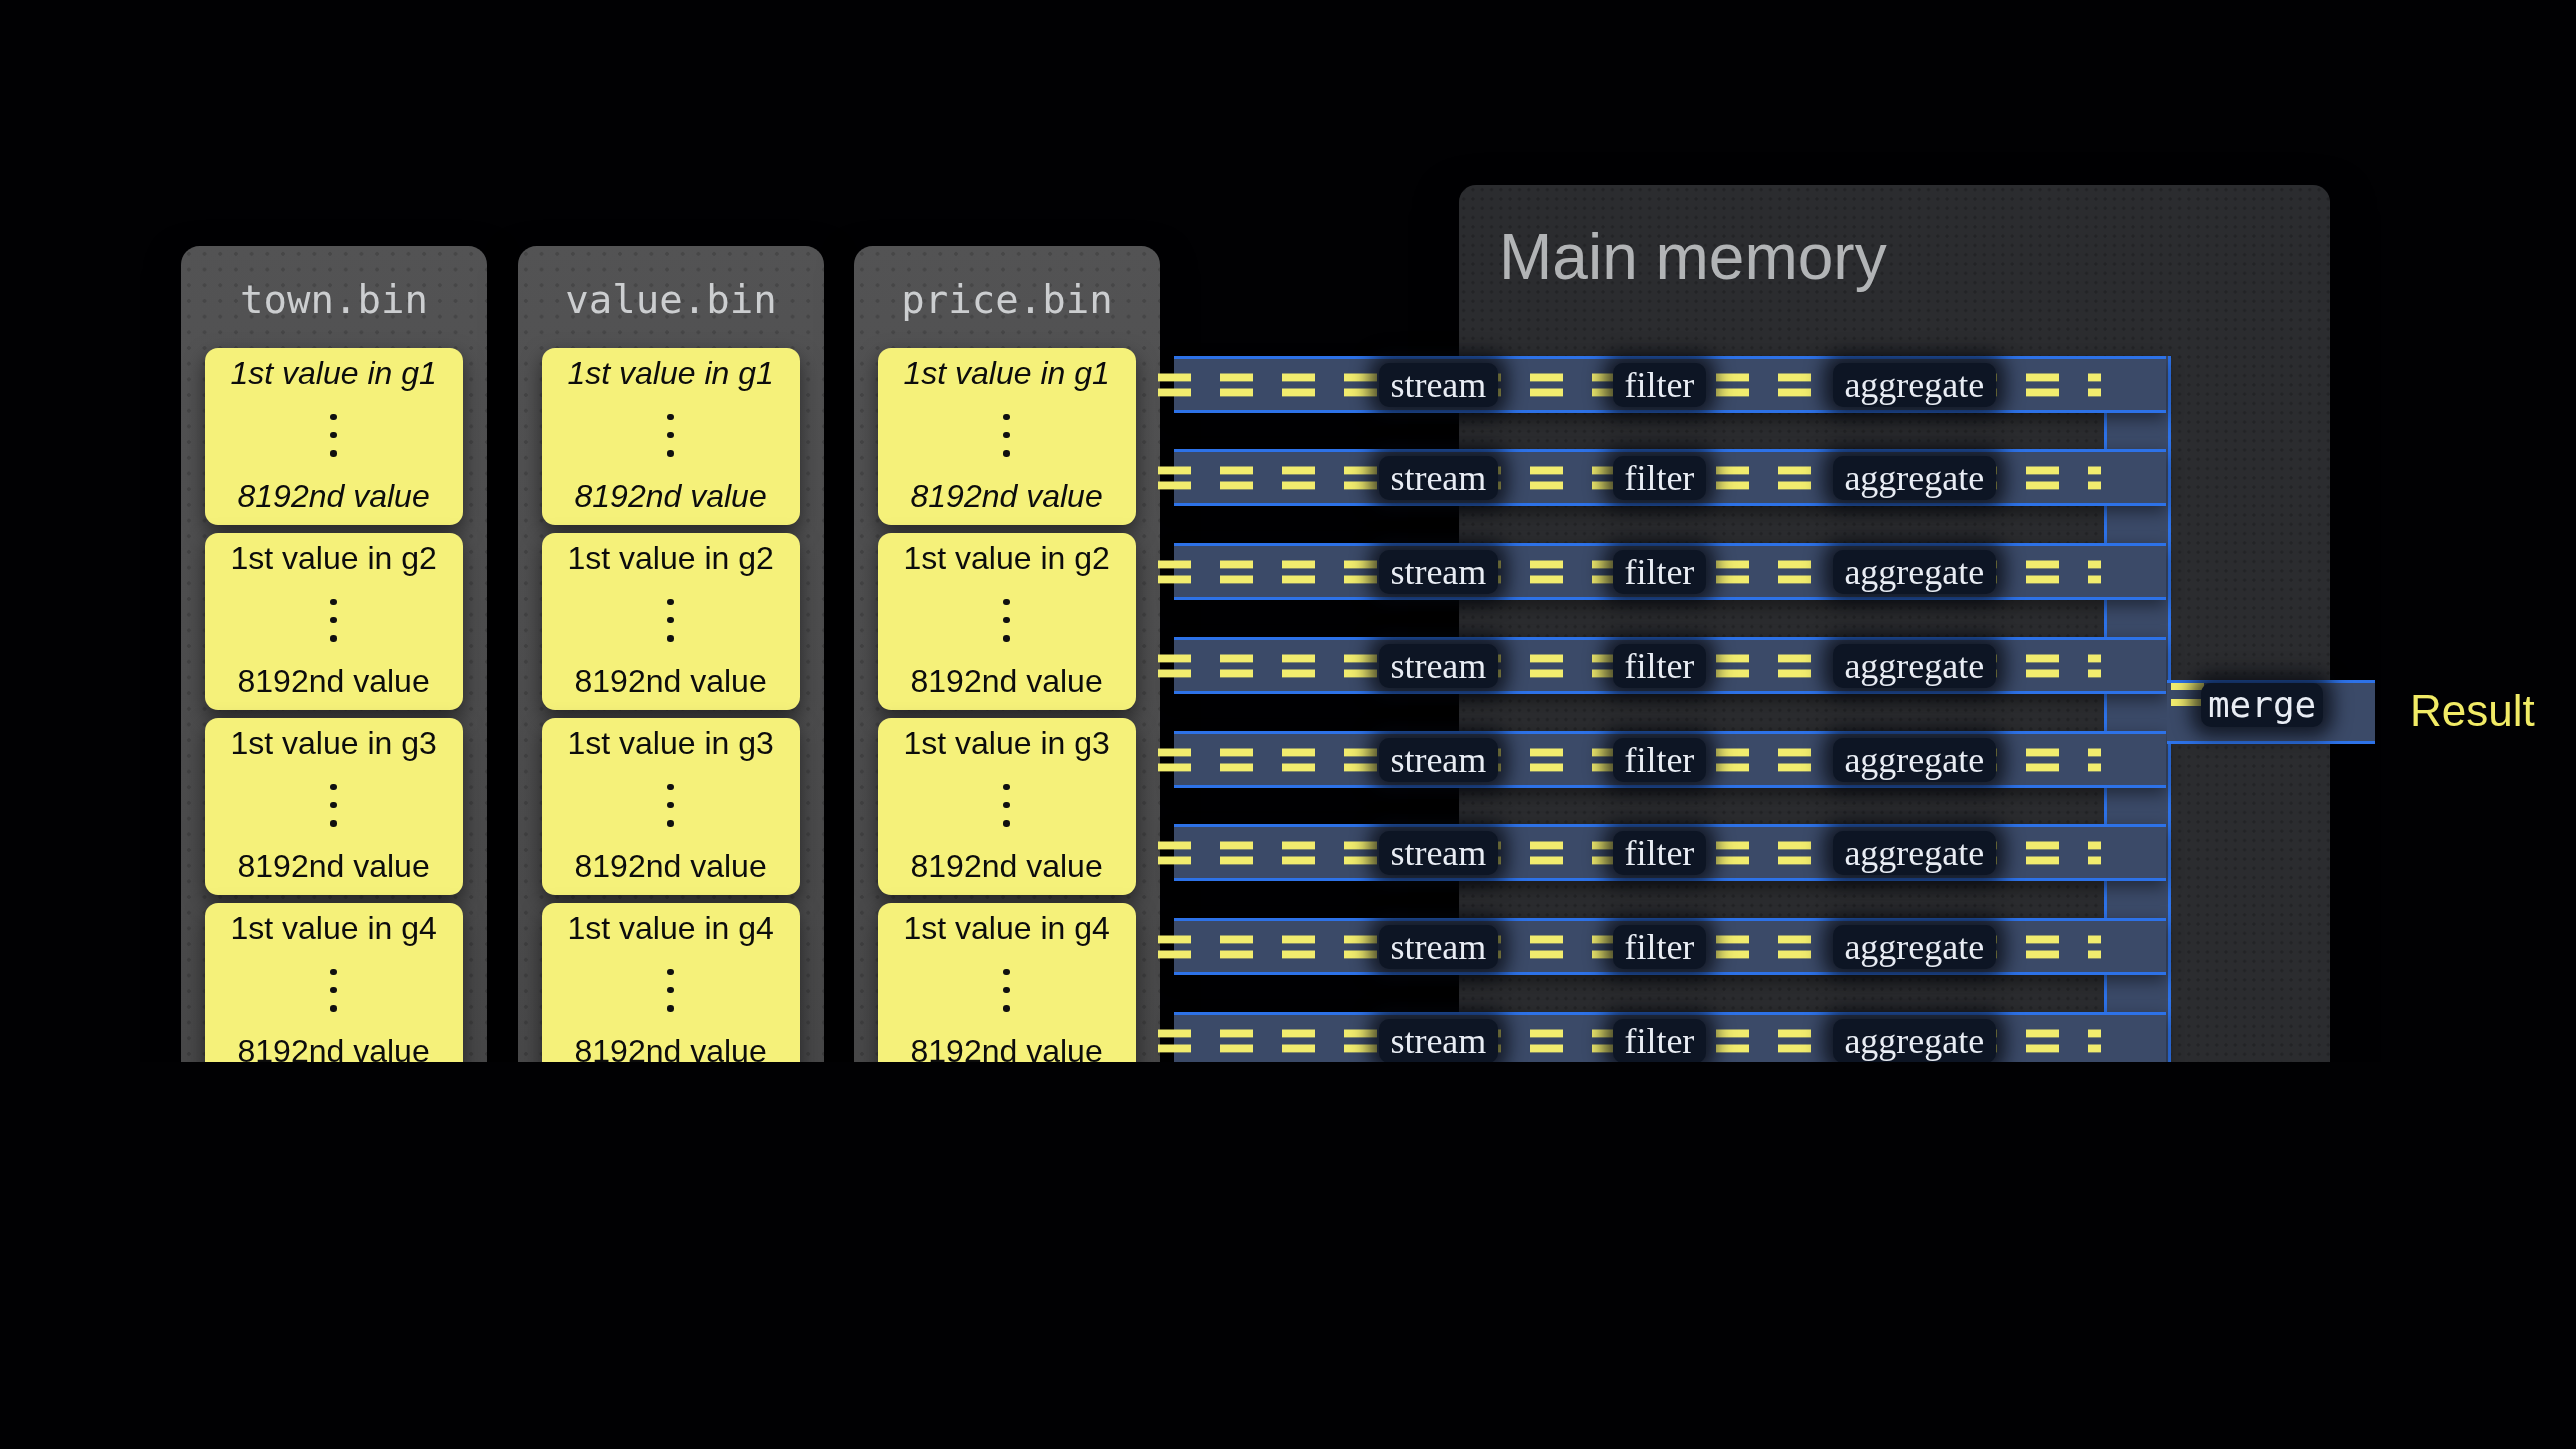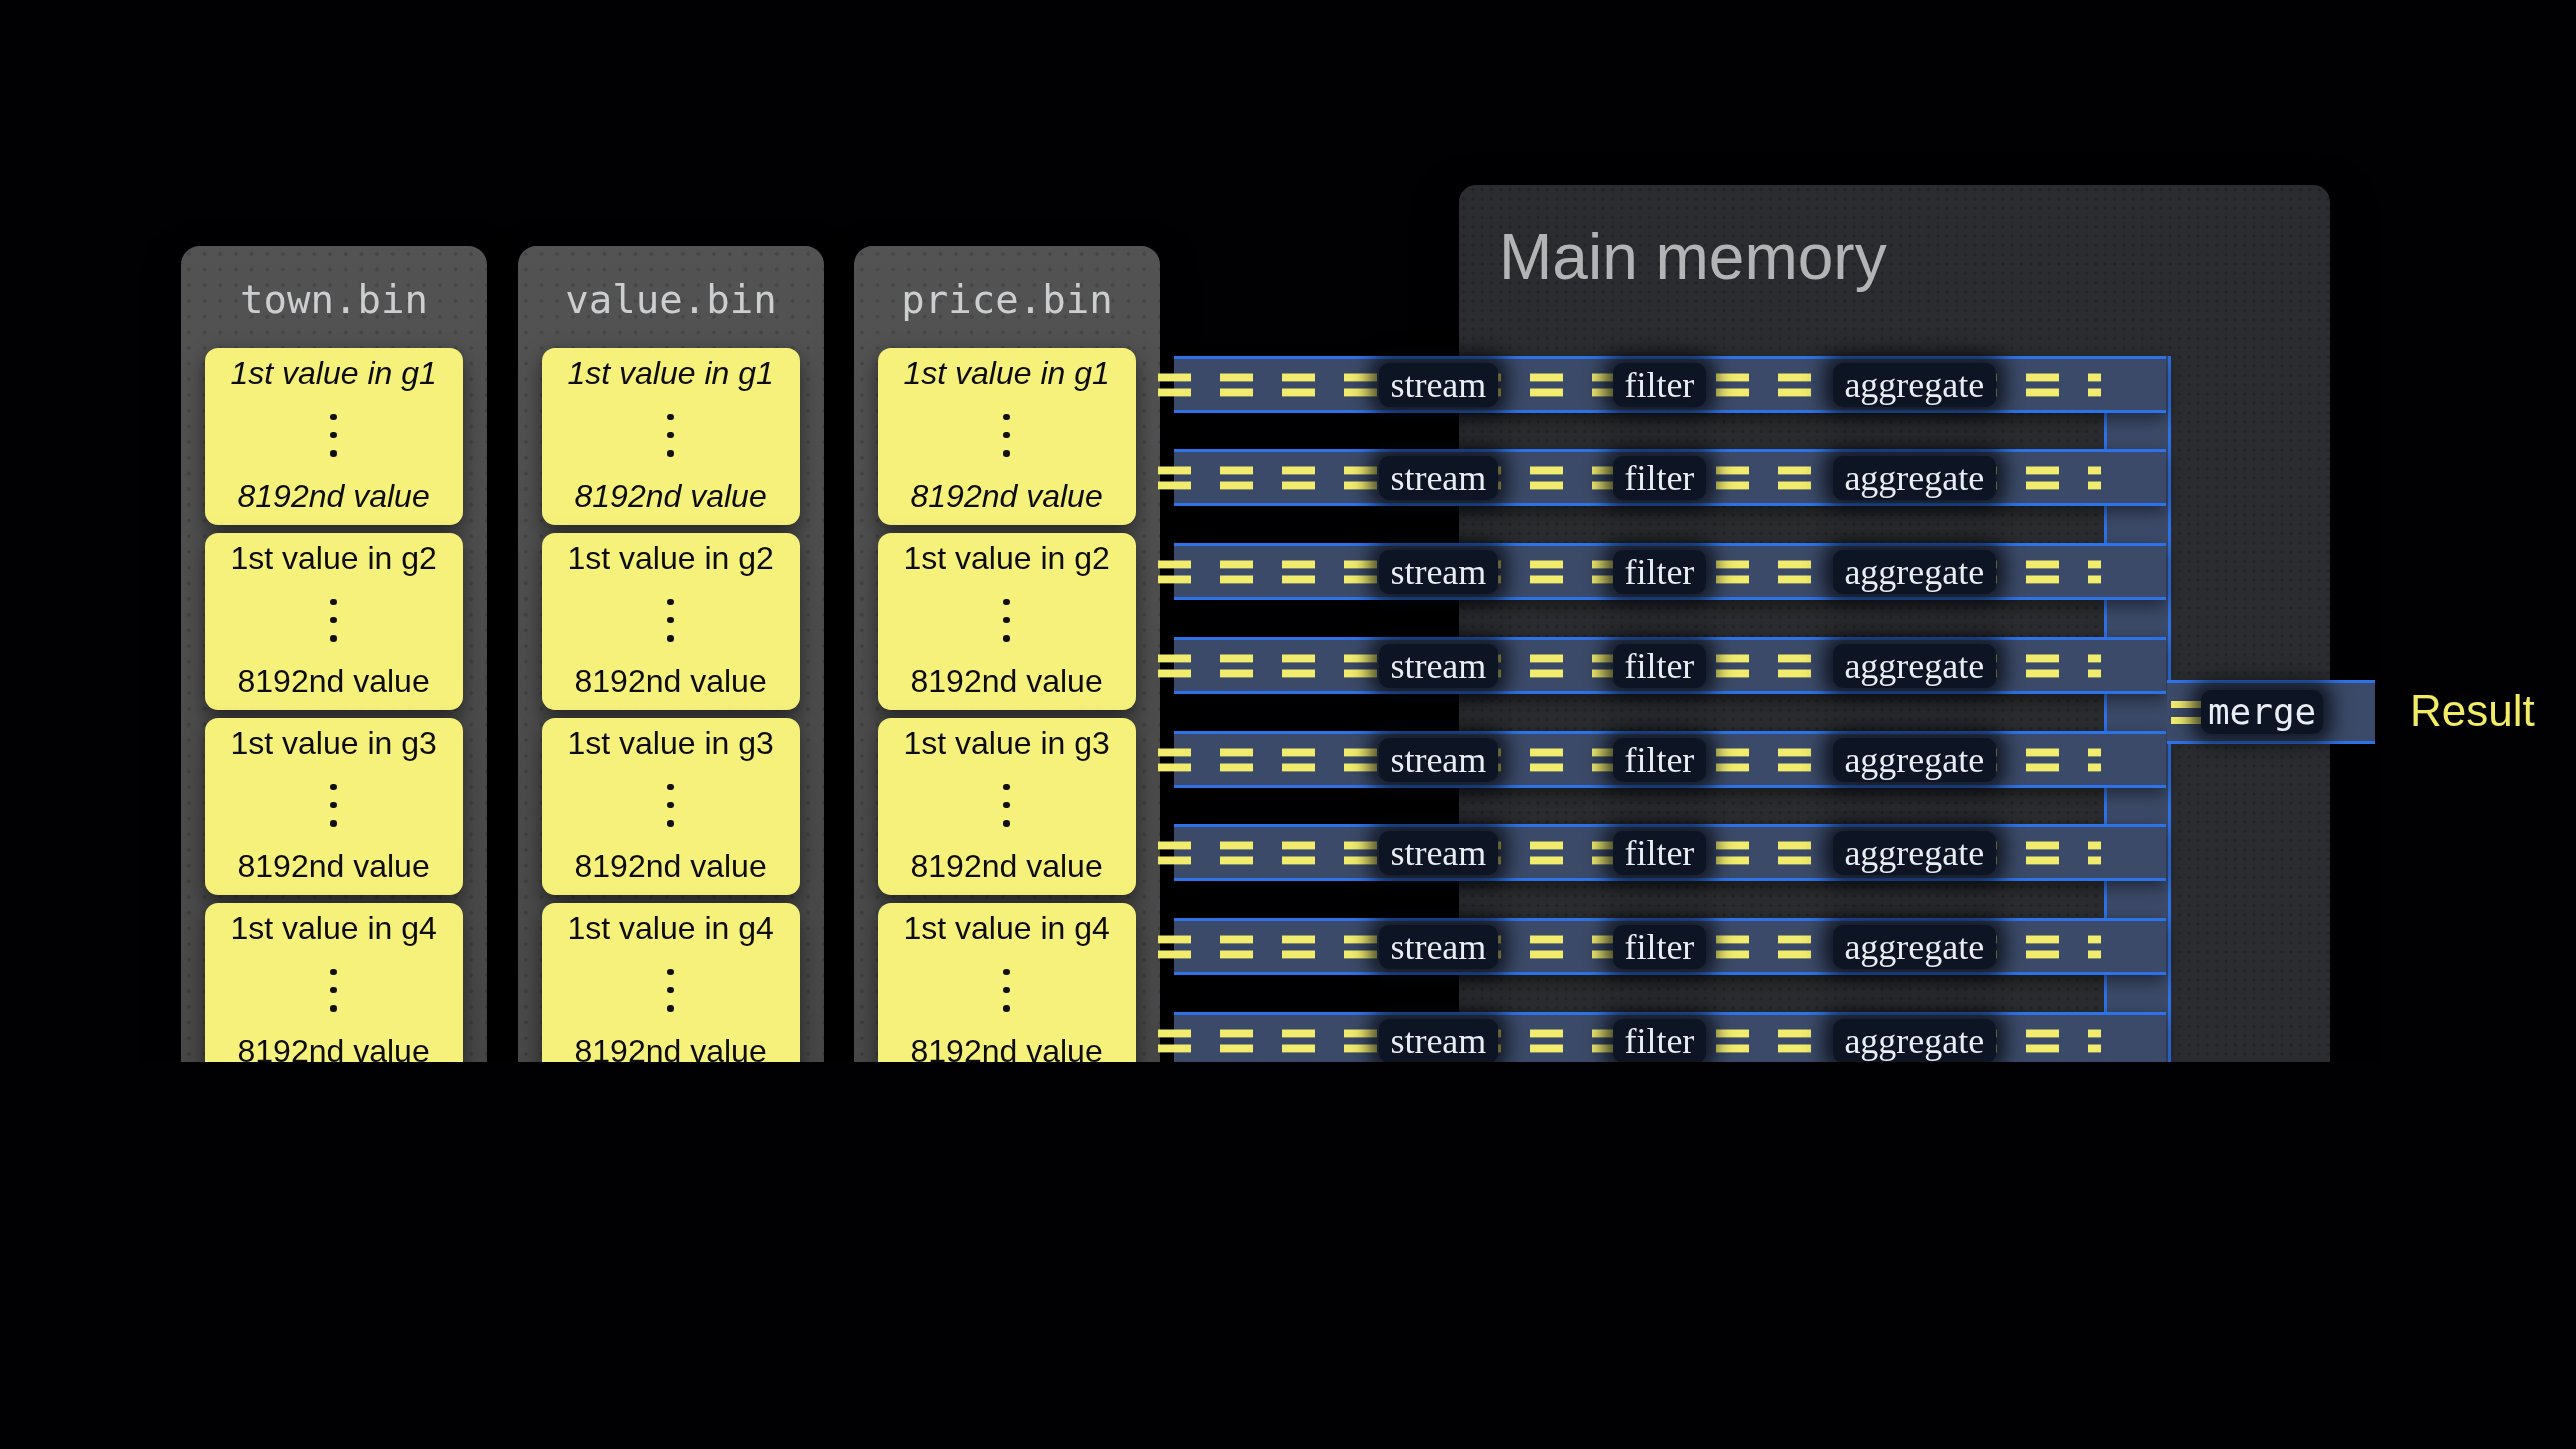--- a/index.html
+++ b/index.html
@@ -99,21 +99,21 @@
   .chip-stream{left:205px;}
   .chip-filter{left:439px;}
   .chip-aggregate{left:659px;}
 
   
   .merge-band{
     position:absolute; left:2131px; top:680px; width:208px; height:64px;
     box-sizing:border-box; background:var(--pipe-fill,#3b4a68);
     border-top:3.6px solid var(--accent-blue,#2d72e8);
     border-bottom:3.6px solid var(--accent-blue,#2d72e8);
-    z-index:4; display:flex; align-items:center; padding-left:3.6px;
+    z-index:4; display:flex; align-items:flex-start; padding-left:3.6px;
   }
   .eq{
     width:33px; height:23px; box-sizing:border-box;
     border-top:7.9px solid var(--dash-yellow,#f1ec6e);
     border-bottom:7.9px solid var(--dash-yellow,#f1ec6e);
     flex:none;
   }
   .merge-chip{
     position:relative; margin-left:-2.9px; height:44px; line-height:44px;
     padding:0 7.2px; border-radius:10px;

